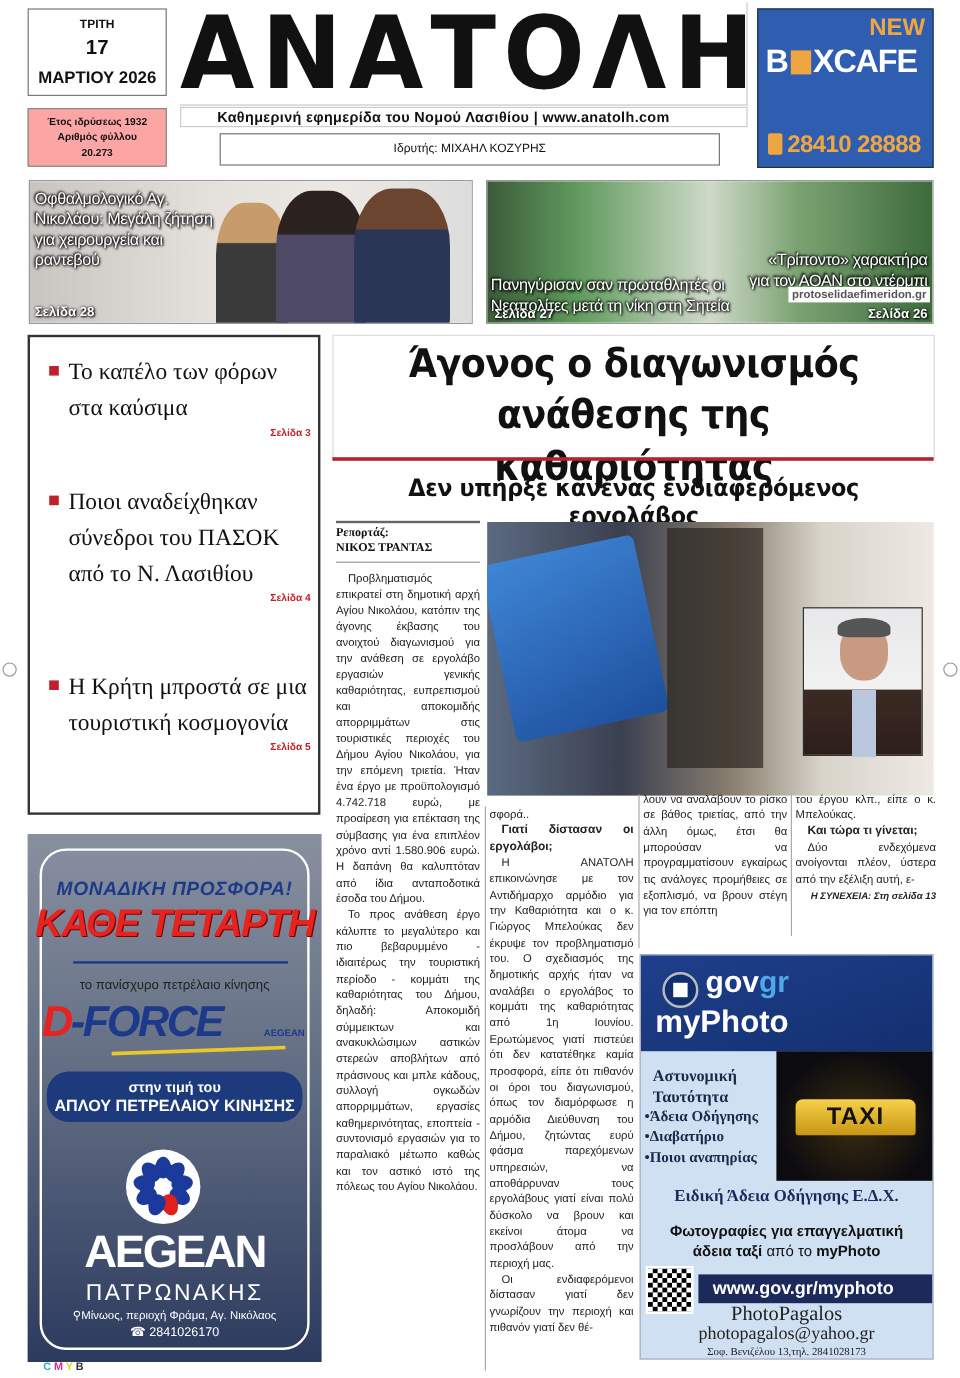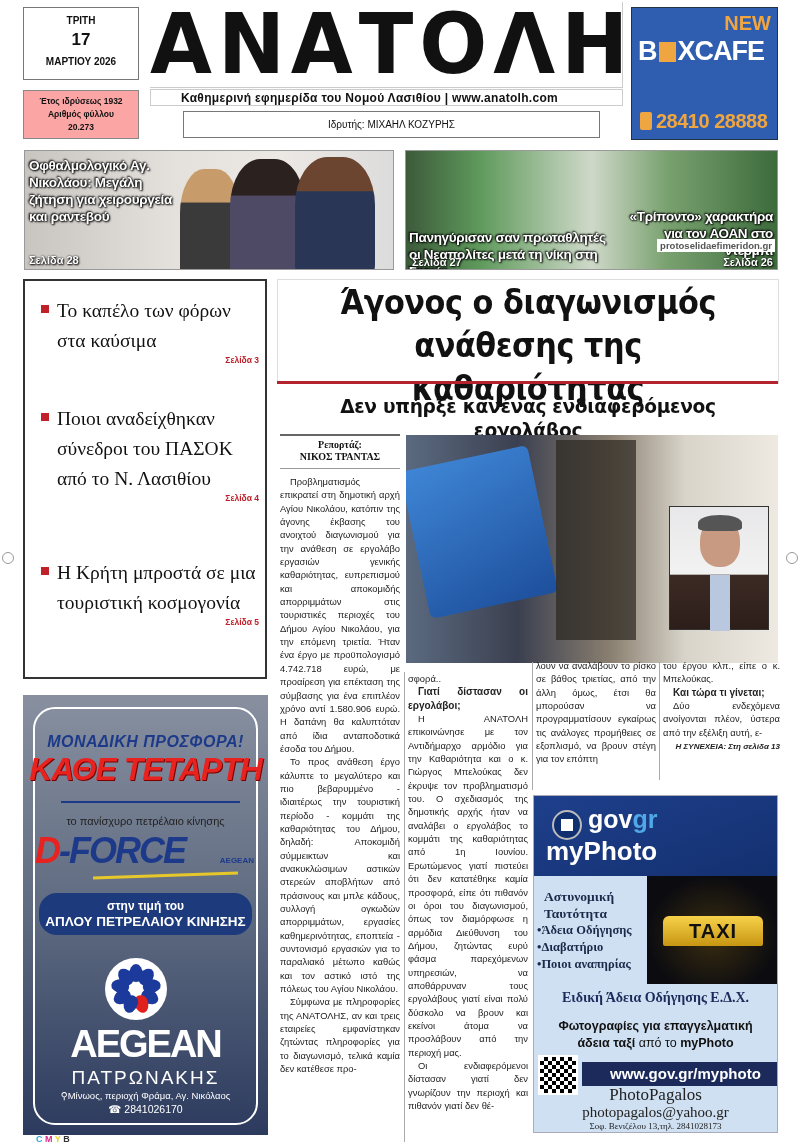--- a/index.html
+++ b/index.html
@@ -2,50 +2,50 @@
 <html><head>
 <meta charset="utf-8">
 <style>
 *{box-sizing:border-box;margin:0;padding:0}
 body{width:800px;height:1148px;background:#fff;position:relative;overflow:hidden;font-family:"Liberation Sans",sans-serif;color:#111}
 .abs{position:absolute}
 
 .datebox{left:23px;top:7px;width:116px;height:73px;border:1px solid #777;text-align:center;font-weight:bold}
 .datebox .day{font-size:10px;margin-top:7px}
 .datebox .num{font-size:17px;margin-top:4px}
-.datebox .month{font-size:10px;margin-top:6px}
+.datebox .month{font-size:14px;margin-top:6px}
 .infobox{left:23px;top:90px;width:116px;height:49px;border:1px solid #888;background:#fca5a5;text-align:center;font-size:8.5px;font-weight:bold;line-height:13px;padding-top:4px}
 .logo{left:150px;top:4px;width:473px;height:82px;border-right:1px solid #ccc;border-bottom:1px solid #ccc;text-align:center;font-family:"DejaVu Sans",sans-serif;font-weight:900;font-size:80px;letter-spacing:6px;line-height:82px;transform:scaleY(1.05)}
 .tagline{left:150px;top:89px;width:473px;height:17px;border:1px solid #ccc;font-size:12px;font-weight:bold;padding-left:30px;line-height:16px;letter-spacing:.3px}
 .founder{left:183px;top:111px;width:417px;height:27px;border:1px solid #777;font-size:10px;line-height:26px;text-align:center}
 .boxcafe{left:631px;top:7px;width:147px;height:133px;background:#2f5db0;border:1px solid #234}
 .boxcafe .new{position:absolute;right:6px;top:4px;color:#f0a640;font-weight:900;font-size:20px}
 .boxcafe .brand{position:absolute;left:6px;top:28px;color:#fff;font-weight:900;font-size:27px;letter-spacing:-1px}
 .boxcafe .brand .o{display:inline-block;width:17px;height:20px;background:#f0a640;vertical-align:-2px;margin:0 2px}
 .boxcafe .phone{position:absolute;left:8px;bottom:6px;color:#f0a640;font-weight:900;font-size:20px;letter-spacing:-.5px}
 .boxcafe .phone .ph{display:inline-block;width:12px;height:18px;background:#f0a640;border-radius:2px;margin-right:4px;vertical-align:-2px}
 
 .teaser{top:150px;height:120px;overflow:hidden;border:1px solid #999}
 .teaser .bg{position:absolute;inset:0}
-.teaser .cap{position:absolute;color:#fff;font-weight:bold;font-size:13.5px;line-height:17px;text-shadow:0 0 2px #000,1px 1px 2px #000,-1px -1px 2px #000;font-family:"Liberation Sans Narrow","Liberation Sans",sans-serif;letter-spacing:-.3px}
+.teaser .cap{position:absolute;color:#fff;font-weight:normal;font-size:13.5px;line-height:17px;text-shadow:0 0 2px #000,1px 1px 2px #000,-1px -1px 2px #000;font-family:"Liberation Sans Narrow","Liberation Sans",sans-serif;letter-spacing:-.3px}
 .teaser .pg{position:absolute;color:#fff;font-weight:bold;font-size:11px;text-shadow:0 0 2px #000,1px 1px 2px #000}
 .person{position:absolute;border-radius:40% 40% 10% 10%}
 .wm{position:absolute;right:2px;top:88px;background:#fff;color:#555;font-size:9.5px;font-weight:bold;padding:1px 3px}
 
 .index{left:23px;top:279px;width:244px;height:400px;border:2px solid #333}
 .index .item{position:absolute;left:14px;width:220px}
 .index .bullet{position:absolute;left:2px;top:9px;width:8px;height:8px;background:#c0202a}
 .index .txt{font-family:"Liberation Serif",serif;font-size:19.5px;line-height:30px;padding-left:18px;color:#111}
 .index .pg{text-align:right;color:#c0202a;font-size:8.5px;font-weight:bold;margin-top:-1px;padding-right:0}
 
 .mainbox{left:277px;top:279px;width:502px;height:105px;border:1px solid #ddd;border-bottom:none}
 .headline{left:277px;top:281px;width:502px;text-align:center;font-family:"DejaVu Sans",sans-serif;font-weight:bold;font-size:33px;line-height:43px;letter-spacing:-.5px;transform:scaleX(.92)}
 .redrule{left:277px;top:381px;width:501px;height:3px;background:#b3232e}
 .subhead{left:277px;top:394px;width:502px;text-align:center;font-family:"DejaVu Sans",sans-serif;font-weight:bold;font-size:20px;letter-spacing:-.3px;transform:scaleX(.93)}
-.byline{left:280px;top:434px;width:120px;border-top:2px solid #666;border-bottom:1px solid #999;text-align:center;font-family:"Liberation Serif",serif;font-weight:bold;font-size:10px;line-height:12px;padding:3px 0 5px}
+.byline{left:280px;top:434px;width:120px;border-top:2px solid #666;border-bottom:1px solid #999;font-family:"Liberation Serif",serif;font-weight:bold;font-size:10px;line-height:12px;padding:3px 0 5px}
 .col{font-size:9.4px;line-height:13.35px;text-align:justify;color:#222}
 .col p{text-indent:10px}
 .col p.noind{text-indent:0}
 .col h4{font-size:10px;font-weight:bold;text-indent:10px}
 .col1{left:280px;top:475px;width:120px;height:670px;overflow:hidden}
 .col2{left:408px;top:672px;width:120px;height:475px;overflow:hidden}
 .col3{left:536px;top:659px;width:120px;overflow:hidden}
 .col4{left:663px;top:659px;width:117px;overflow:hidden}
 .cont{font-weight:bold;font-style:italic;font-size:8px;text-align:right;margin-top:1px}
 .vline{background:#aaa;width:1px}
@@ -83,21 +83,21 @@
 .myphoto .gov b{color:#4fa8e8;font-weight:bold}
 .myphoto .mp{position:absolute;left:12px;top:40px;color:#fff;font-weight:bold;font-size:26px}
 .myphoto .list{position:absolute;left:3px;top:92px;width:110px;font-family:"Liberation Serif",serif;font-weight:bold;color:#1b2a4a;font-size:12.5px;line-height:17px}
 .myphoto .list .h{font-size:13.5px;padding-left:7px}
 .myphoto .taxi{position:absolute;left:113px;top:80px;width:131px;height:108px;background:radial-gradient(ellipse at 50% 55%,#3a2d10,#0c0c10 70%)}
 .myphoto .taxi .sign{position:absolute;left:16px;top:40px;width:100px;height:30px;background:linear-gradient(#f7d14a,#c79612);border-radius:6px 6px 2px 2px;text-align:center;font-weight:900;font-size:20px;color:#111;line-height:30px;letter-spacing:1px}
 .myphoto .eidiki{position:absolute;left:0;right:0;top:194px;text-align:center;font-family:"Liberation Serif",serif;font-weight:bold;font-size:14px;color:#1b2a5a}
 .myphoto .foto{position:absolute;left:0;right:0;top:222px;text-align:center;font-weight:bold;font-size:12.5px;line-height:17px;color:#111}
 .myphoto .foto span{font-weight:normal}
 .myphoto .qr{position:absolute;left:4px;top:259px;width:40px;height:40px;background:repeating-conic-gradient(#000 0 25%,#fff 0 50%) 0 0/8px 8px;border:2px solid #fff}
-.myphoto .url{position:absolute;left:48px;right:0;top:266px;height:24px;background:#1b2a5a;color:#fff;font-weight:bold;font-size:15px;line-height:24px;padding-left:28px}
+.myphoto .url{position:absolute;left:48px;right:0;top:266px;height:24px;background:#1b2a5a;color:#fff;font-weight:bold;font-size:15px;line-height:24px;padding-left:12px}
 .myphoto .pp{position:absolute;left:0;right:0;top:290px;text-align:center;font-family:"Liberation Serif",serif;color:#222}
 .myphoto .pp .n{font-size:17px;line-height:18px}
 .myphoto .pp .e{font-size:15px;line-height:16px}
 .myphoto .pp .a{font-size:9px;line-height:12px}
 .cmyb{left:36px;top:1134px;font-size:9px;font-weight:bold}
 .regmark{width:12px;height:12px;border:1px solid #999;border-radius:50%}
 </style>
 </head>
 <body>
 
@@ -175,21 +175,20 @@
   <div class="inset">
     <div class="head"></div>
       <div class="hair"></div>
       <div class="shirt"></div>
   </div>
 </div>
 
 <div class="abs col col1">
   <p>Προβληματισμός επικρατεί στη δημοτική αρχή Αγίου Νικολάου, κατόπιν της άγονης έκβασης του ανοιχτού διαγωνισμού για την ανάθεση σε εργολάβο εργασιών γενικής καθαριότητας, ευπρεπισμού και αποκομιδής απορριμμάτων στις τουριστικές περιοχές του Δήμου Αγίου Νικολάου, για την επόμενη τριετία. Ήταν ένα έργο με προϋπολογισμό 4.742.718 ευρώ, με προαίρεση για επέκταση της σύμβασης για ένα επιπλέον χρόνο αντί 1.580.906 ευρώ. Η δαπάνη θα καλυπτόταν από ίδια ανταποδοτικά έσοδα του Δήμου.</p>
   <p>Το προς ανάθεση έργο κάλυπτε το μεγαλύτερο και πιο βεβαρυμμένο - ιδιαιτέρως την τουριστική περίοδο - κομμάτι της καθαριότητας του Δήμου, δηλαδή: Αποκομιδή σύμμεικτων και ανακυκλώσιμων αστικών στερεών αποβλήτων από πράσινους και μπλε κάδους, συλλογή ογκωδών απορριμμάτων, εργασίες καθημερινότητας, εποπτεία - συντονισμό εργασιών για το παραλιακό μέτωπο καθώς και τον αστικό ιστό της πόλεως του Αγίου Νικολάου.</p>
-  <p>Σύμφωνα με πληροφορίες της ΑΝΑΤΟΛΗΣ, αν και τρεις εταιρείες εμφανίστηκαν ζητώντας πληροφορίες για το διαγωνισμό, τελικά καμία δεν κατέθεσε προ-</p>
 </div>
 <div class="abs vline" style="left:404px;top:672px;height:470px"></div>
 <div class="abs col col2">
   <p class="noind">σφορά..</p>
   <h4>Γιατί δίστασαν οι εργολάβοι;</h4>
   <p>Η ΑΝΑΤΟΛΗ επικοινώνησε με τον Αντιδήμαρχο αρμόδιο για την Καθαριότητα και ο κ. Γιώργος Μπελούκας δεν έκρυψε τον προβληματισμό του. Ο σχεδιασμός της δημοτικής αρχής ήταν να αναλάβει ο εργολάβος το κομμάτι της καθαριότητας από 1η Ιουνίου. Ερωτώμενος γιατί πιστεύει ότι δεν κατατέθηκε καμία προσφορά, είπε ότι πιθανόν οι όροι του διαγωνισμού, όπως τον διαμόρφωσε η αρμόδια Διεύθυνση του Δήμου, ζητώντας ευρύ φάσμα παρεχόμενων υπηρεσιών, να αποθάρρυναν τους εργολάβους γιατί είναι πολύ δύσκολο να βρουν και εκείνοι άτομα να προσλάβουν από την περιοχή μας.</p>
   <p>Οι ενδιαφερόμενοι δίστασαν γιατί δεν γνωρίζουν την περιοχή και πιθανόν γιατί δεν θέ-</p>
 </div>
 <div class="abs vline" style="left:532px;top:662px;height:128px"></div>
 <div class="abs col col3">

